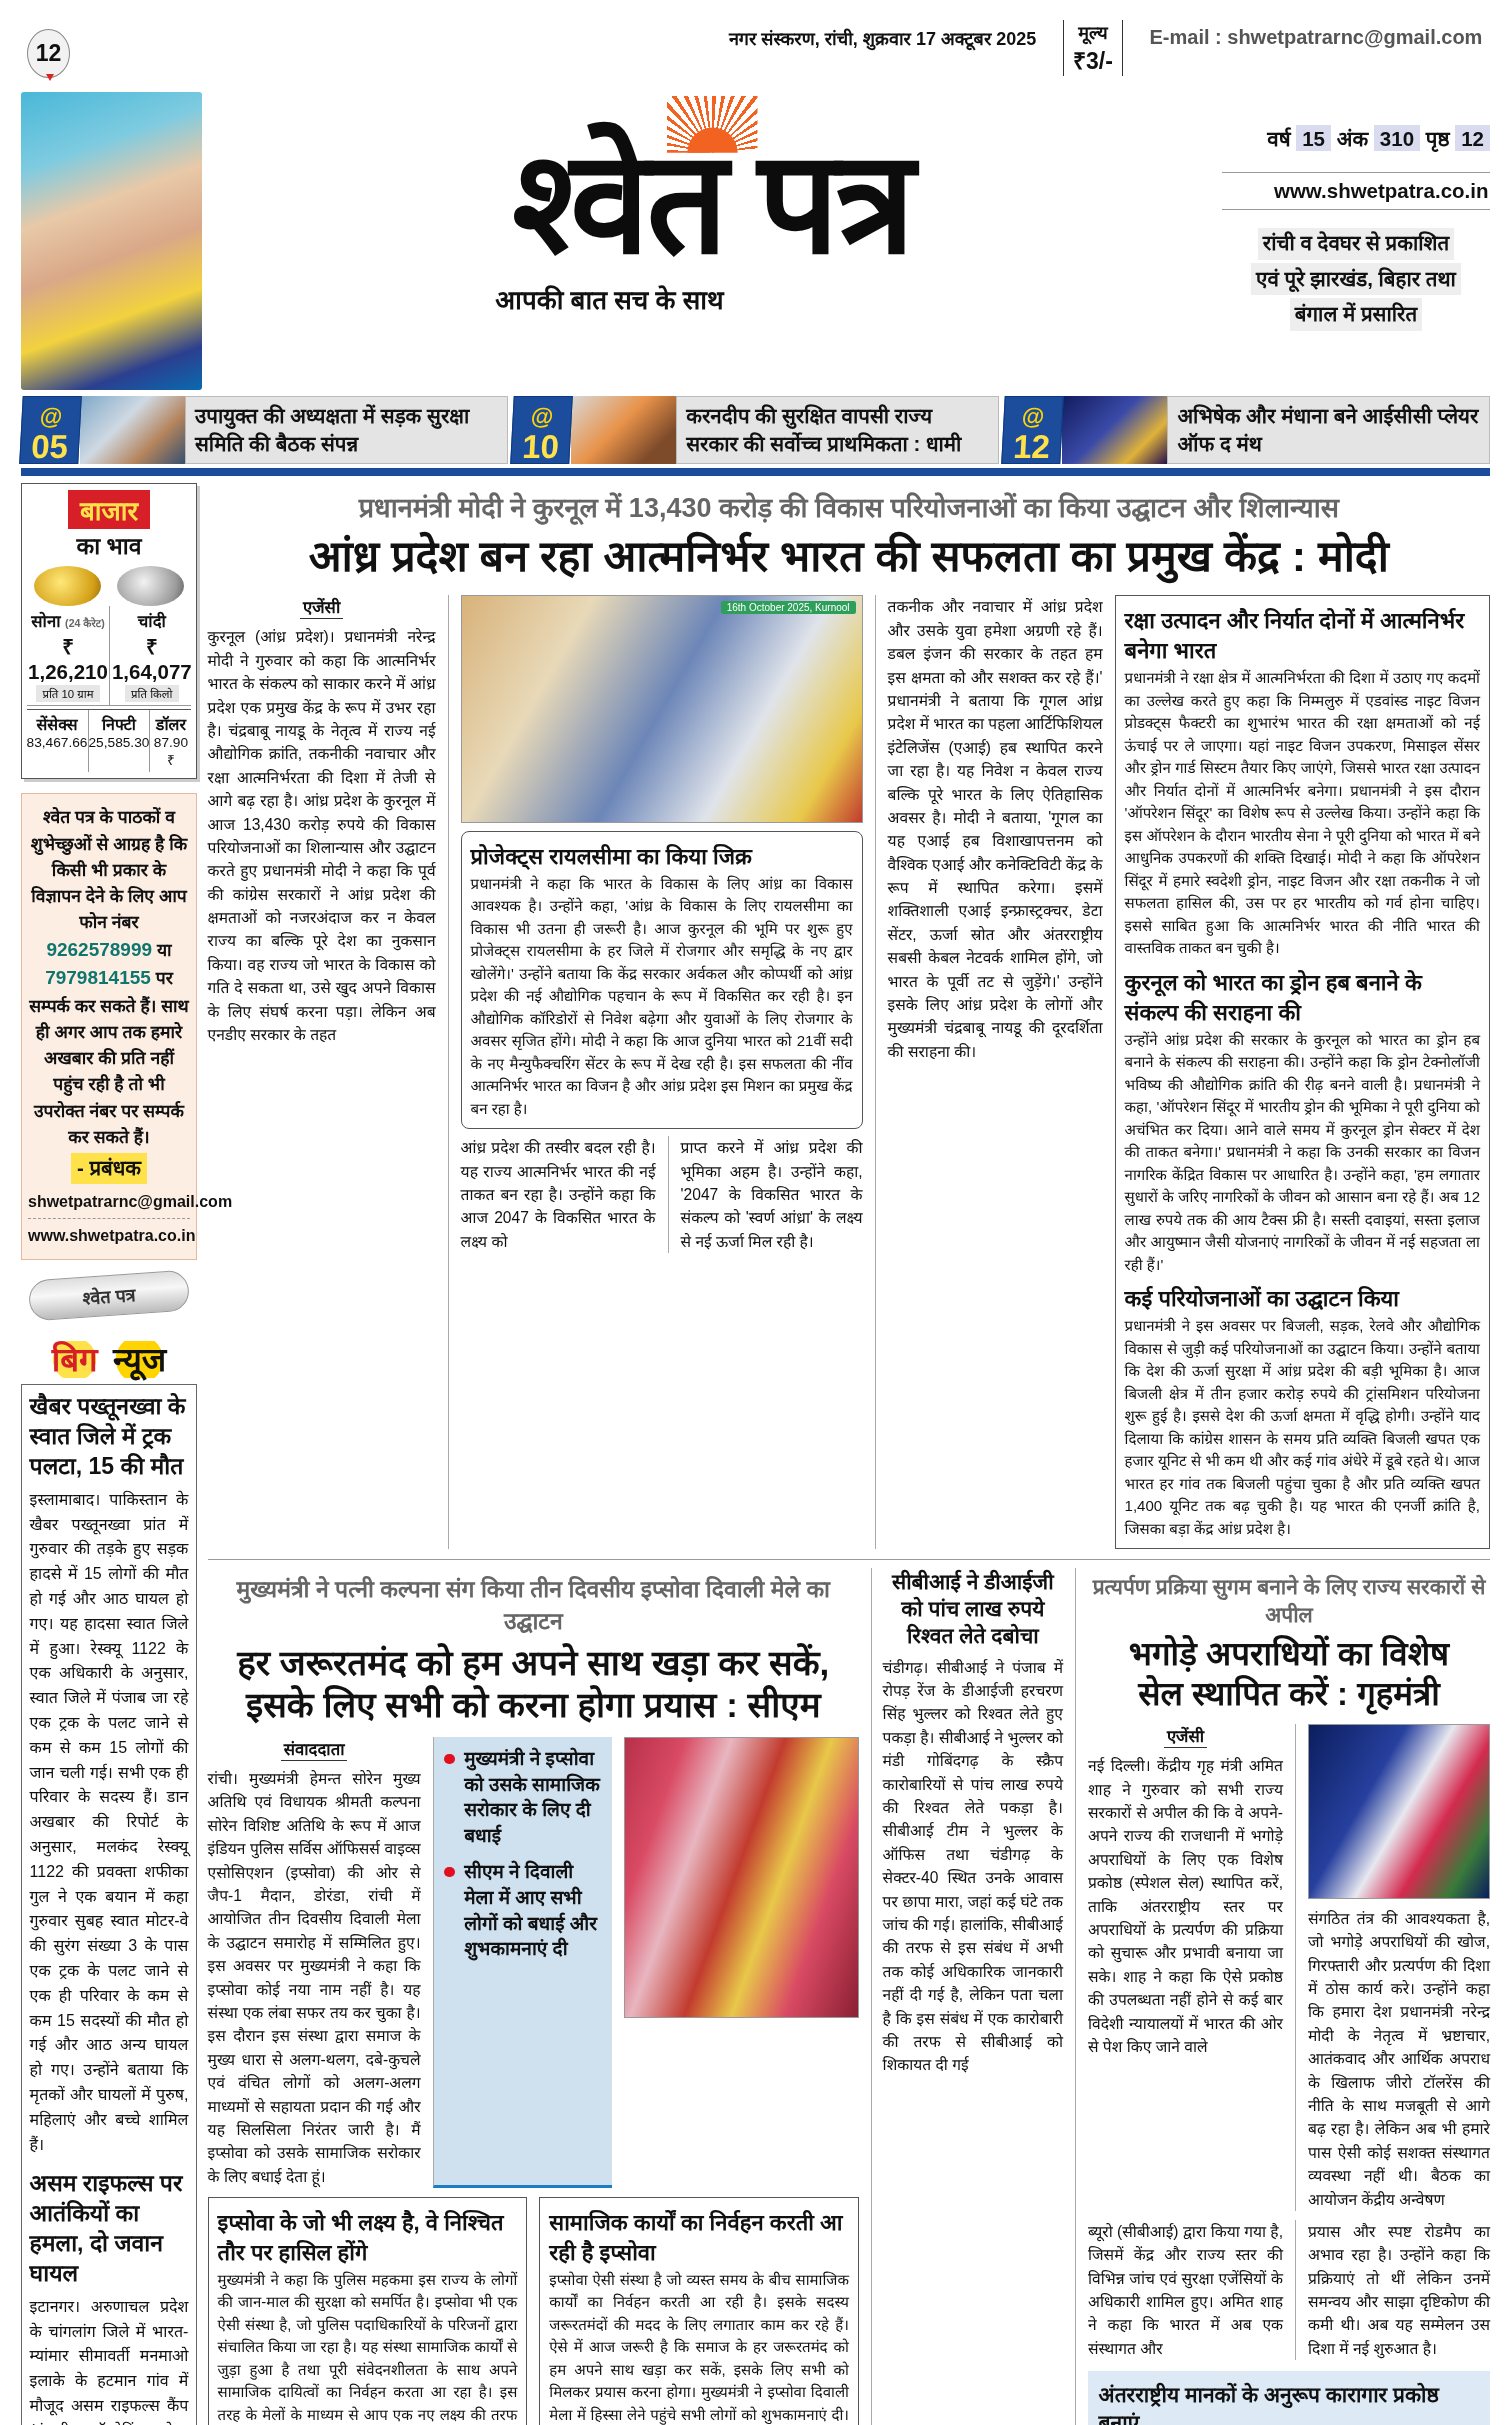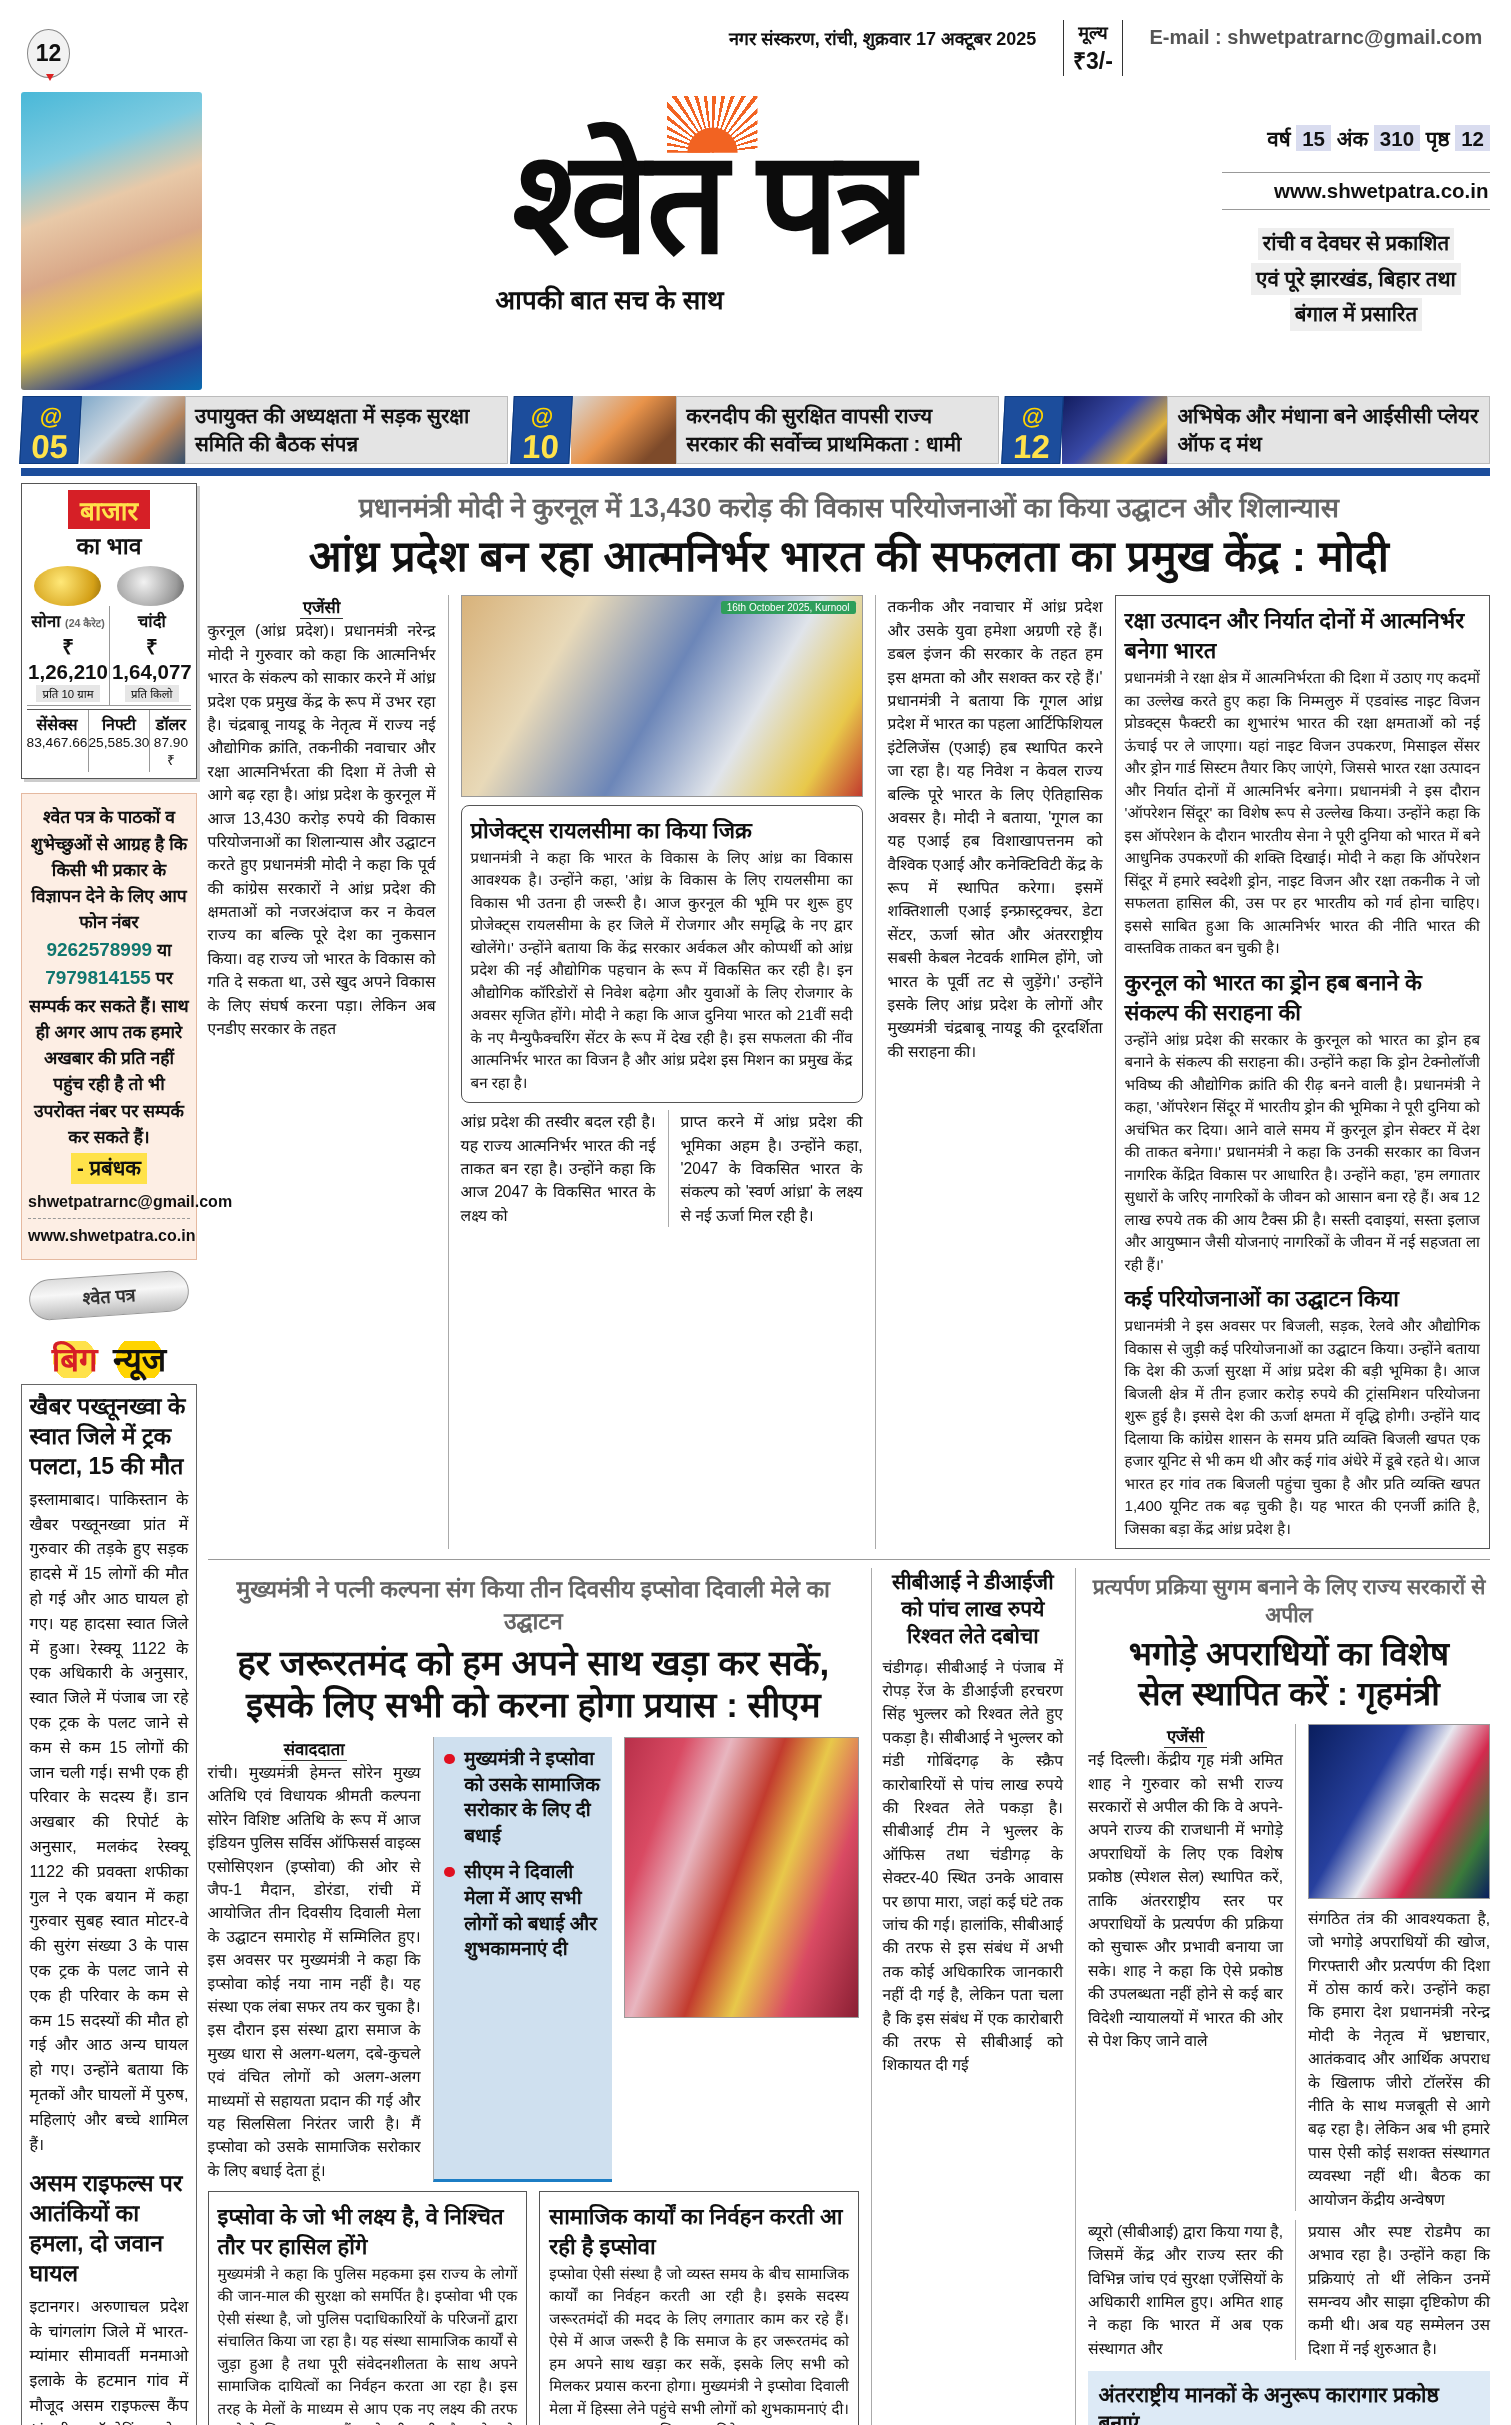--- a/index.html
+++ b/index.html
@@ -105,21 +105,21 @@
   .bn-box { border:0.8px solid #666; margin-top:3px; padding:7.6px 7.6px; }
   .bn-head { font-size:23px; font-weight:900; line-height:1.3; margin-bottom:6px; }
   .bn-body { font-size:16px; line-height:1.55; text-align:justify; }
   .bn-head.second { margin-top:12px; }
 
   
   .kicker { text-align:center; font-size:27px; font-weight:900; color:#666; padding:4.6px 0 1.5px; }
   .headline-xl { text-align:center; font-size:43px; font-weight:900; line-height:1.15; padding:6px 0 10.6px; }
   .headline-lg { text-align:center; font-size:35px; font-weight:900; line-height:1.2; padding:4.6px 0 7.6px; }
   .byline { text-align:center; font-weight:900; font-size:16.7px; border-bottom:1.5px solid #333;
-    display:inline-block; padding:0 3px; margin:0 auto 0; }
+    display:inline-block; padding:0 3px; margin:0 auto 6px; }
   .byline-wrap { text-align:center; }
   .body-txt { font-size:15.6px; line-height:1.5; text-align:justify; }
   .colgrid { display:grid; gap:12px; margin-top:3px; }
   .divide > * + * { border-left:0.8px solid #aaa; padding-left:12px; }
   .photo { width:100%; border:0.8px solid #999; position:relative; }
   .ph-banner { position:absolute; top:4.6px; right:6px; background:#2e9e5b; color:#fff; font-size:10px;
     padding:0.8px 6px; border-radius:2.3px; }
   .subbox { border:0.8px solid #555; padding:7.6px 9px; }
   .subbox h3 { font-size:22px; font-weight:900; margin-bottom:3px; }
   .subbox .body-txt { font-size:15px; }
@@ -267,21 +267,21 @@
 
       <div>
         <div class="kicker">प्रधानमंत्री मोदी ने कुरनूल में 13,430 करोड़ की विकास परियोजनाओं का किया उद्घाटन और शिलान्यास</div>
         <div class="headline-xl">आंध्र प्रदेश बन रहा आत्मनिर्भर भारत की सफलता का प्रमुख केंद्र : मोदी</div>
         <div class="colgrid divide" style="grid-template-columns: 228px 415px 228px 1fr;">
           <div>
             <div class="byline-wrap"><span class="byline">एजेंसी</span></div>
             <div class="body-txt">कुरनूल (आंध्र प्रदेश)। प्रधानमंत्री नरेन्द्र मोदी ने गुरुवार को कहा कि आत्मनिर्भर भारत के संकल्प को साकार करने में आंध्र प्रदेश एक प्रमुख केंद्र के रूप में उभर रहा है। चंद्रबाबू नायडू के नेतृत्व में राज्य नई औद्योगिक क्रांति, तकनीकी नवाचार और रक्षा आत्मनिर्भरता की दिशा में तेजी से आगे बढ़ रहा है। आंध्र प्रदेश के कुरनूल में आज 13,430 करोड़ रुपये की विकास परियोजनाओं का शिलान्यास और उद्घाटन करते हुए प्रधानमंत्री मोदी ने कहा कि पूर्व की कांग्रेस सरकारों ने आंध्र प्रदेश की क्षमताओं को नजरअंदाज कर न केवल राज्य का बल्कि पूरे देश का नुकसान किया। वह राज्य जो भारत के विकास को गति दे सकता था, उसे खुद अपने विकास के लिए संघर्ष करना पड़ा। लेकिन अब एनडीए सरकार के तहत</div>
           </div>
           <div>
-            <div class="photo" style="height:202px;background:linear-gradient(120deg,#d8b27a 0%,#e8d9b8 25%,#6c86b8 50%,#e0e4ea 70%,#e8c84a 88%,#c23b2e 100%);">
+            <div class="photo" style="height:228px;background:linear-gradient(120deg,#d8b27a 0%,#e8d9b8 25%,#6c86b8 50%,#e0e4ea 70%,#e8c84a 88%,#c23b2e 100%);">
               <span class="ph-banner">16th October 2025, Kurnool</span>
             </div>
             <div class="subbox" style="margin-top:7.6px;border-radius:8px;">
               <h3>प्रोजेक्ट्स रायलसीमा का किया जिक्र</h3>
               <div class="body-txt">प्रधानमंत्री ने कहा कि भारत के विकास के लिए आंध्र का विकास आवश्यक है। उन्होंने कहा, 'आंध्र के विकास के लिए रायलसीमा का विकास भी उतना ही जरूरी है। आज कुरनूल की भूमि पर शुरू हुए प्रोजेक्ट्स रायलसीमा के हर जिले में रोजगार और समृद्धि के नए द्वार खोलेंगे।' उन्होंने बताया कि केंद्र सरकार अर्वकल और कोप्पर्थी को आंध्र प्रदेश की नई औद्योगिक पहचान के रूप में विकसित कर रही है। इन औद्योगिक कॉरिडोरों से निवेश बढ़ेगा और युवाओं के लिए रोजगार के अवसर सृजित होंगे। मोदी ने कहा कि आज दुनिया भारत को 21वीं सदी के नए मैन्युफैक्चरिंग सेंटर के रूप में देख रही है। इस सफलता की नींव आत्मनिर्भर भारत का विजन है और आंध्र प्रदेश इस मिशन का प्रमुख केंद्र बन रहा है।</div>
             </div>
             <div class="colgrid divide" style="grid-template-columns:1fr 1fr; margin-top:7.6px;">
               <div class="body-txt">आंध्र प्रदेश की तस्वीर बदल रही है। यह राज्य आत्मनिर्भर भारत की नई ताकत बन रहा है। उन्होंने कहा कि आज 2047 के विकसित भारत के लक्ष्य को</div>
               <div class="body-txt">प्राप्त करने में आंध्र प्रदेश की भूमिका अहम है। उन्होंने कहा, '2047 के विकसित भारत के संकल्प को 'स्वर्ण आंध्रा' के लक्ष्य से नई ऊर्जा मिल रही है।</div>
             </div>

